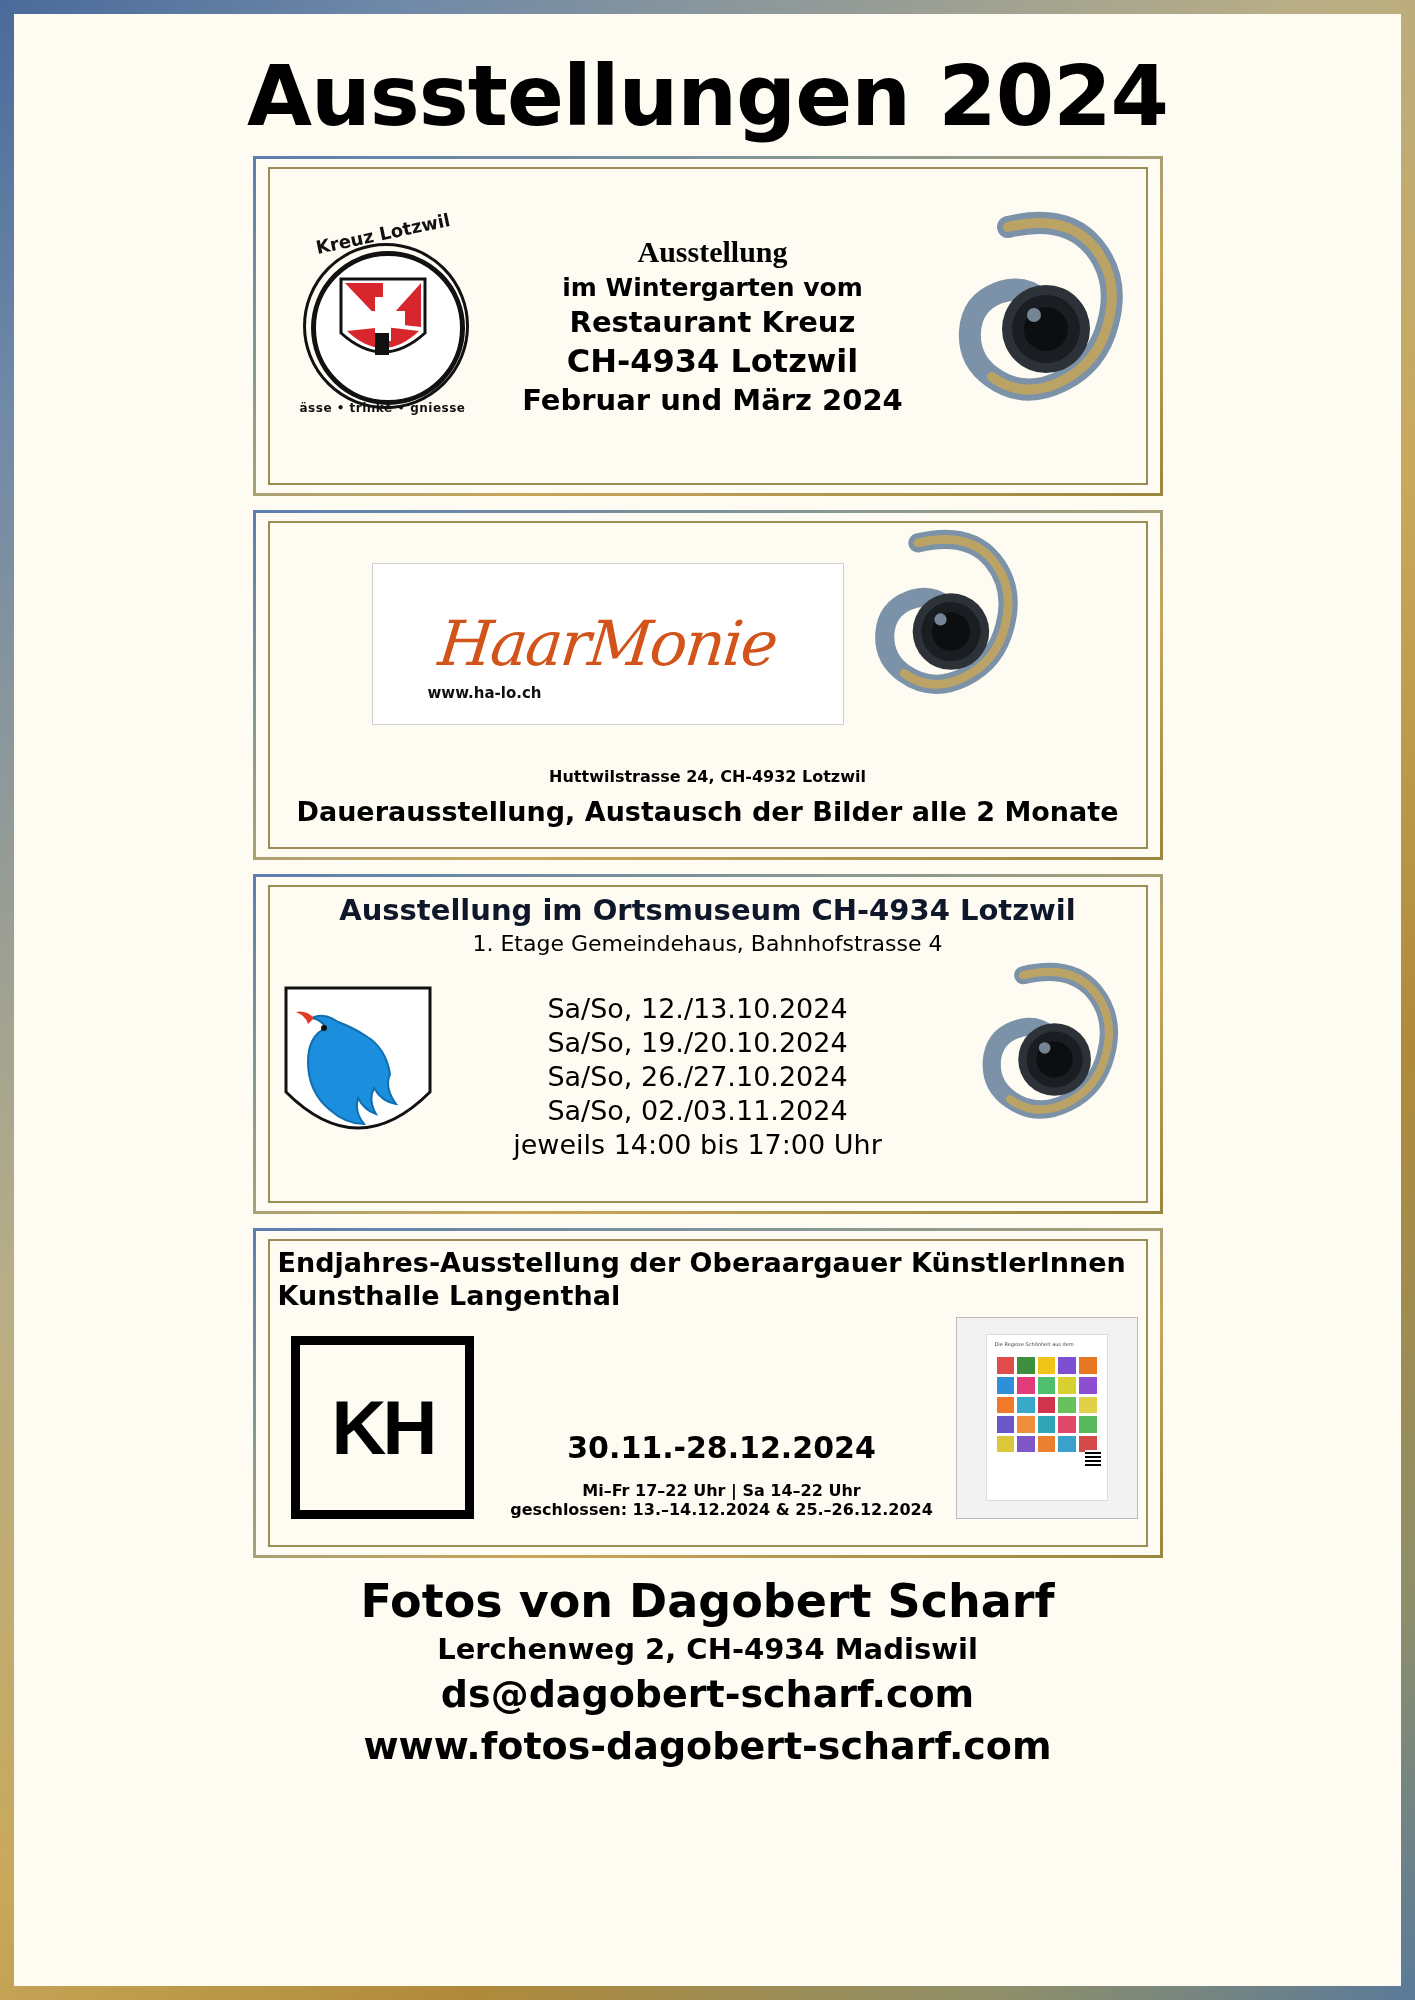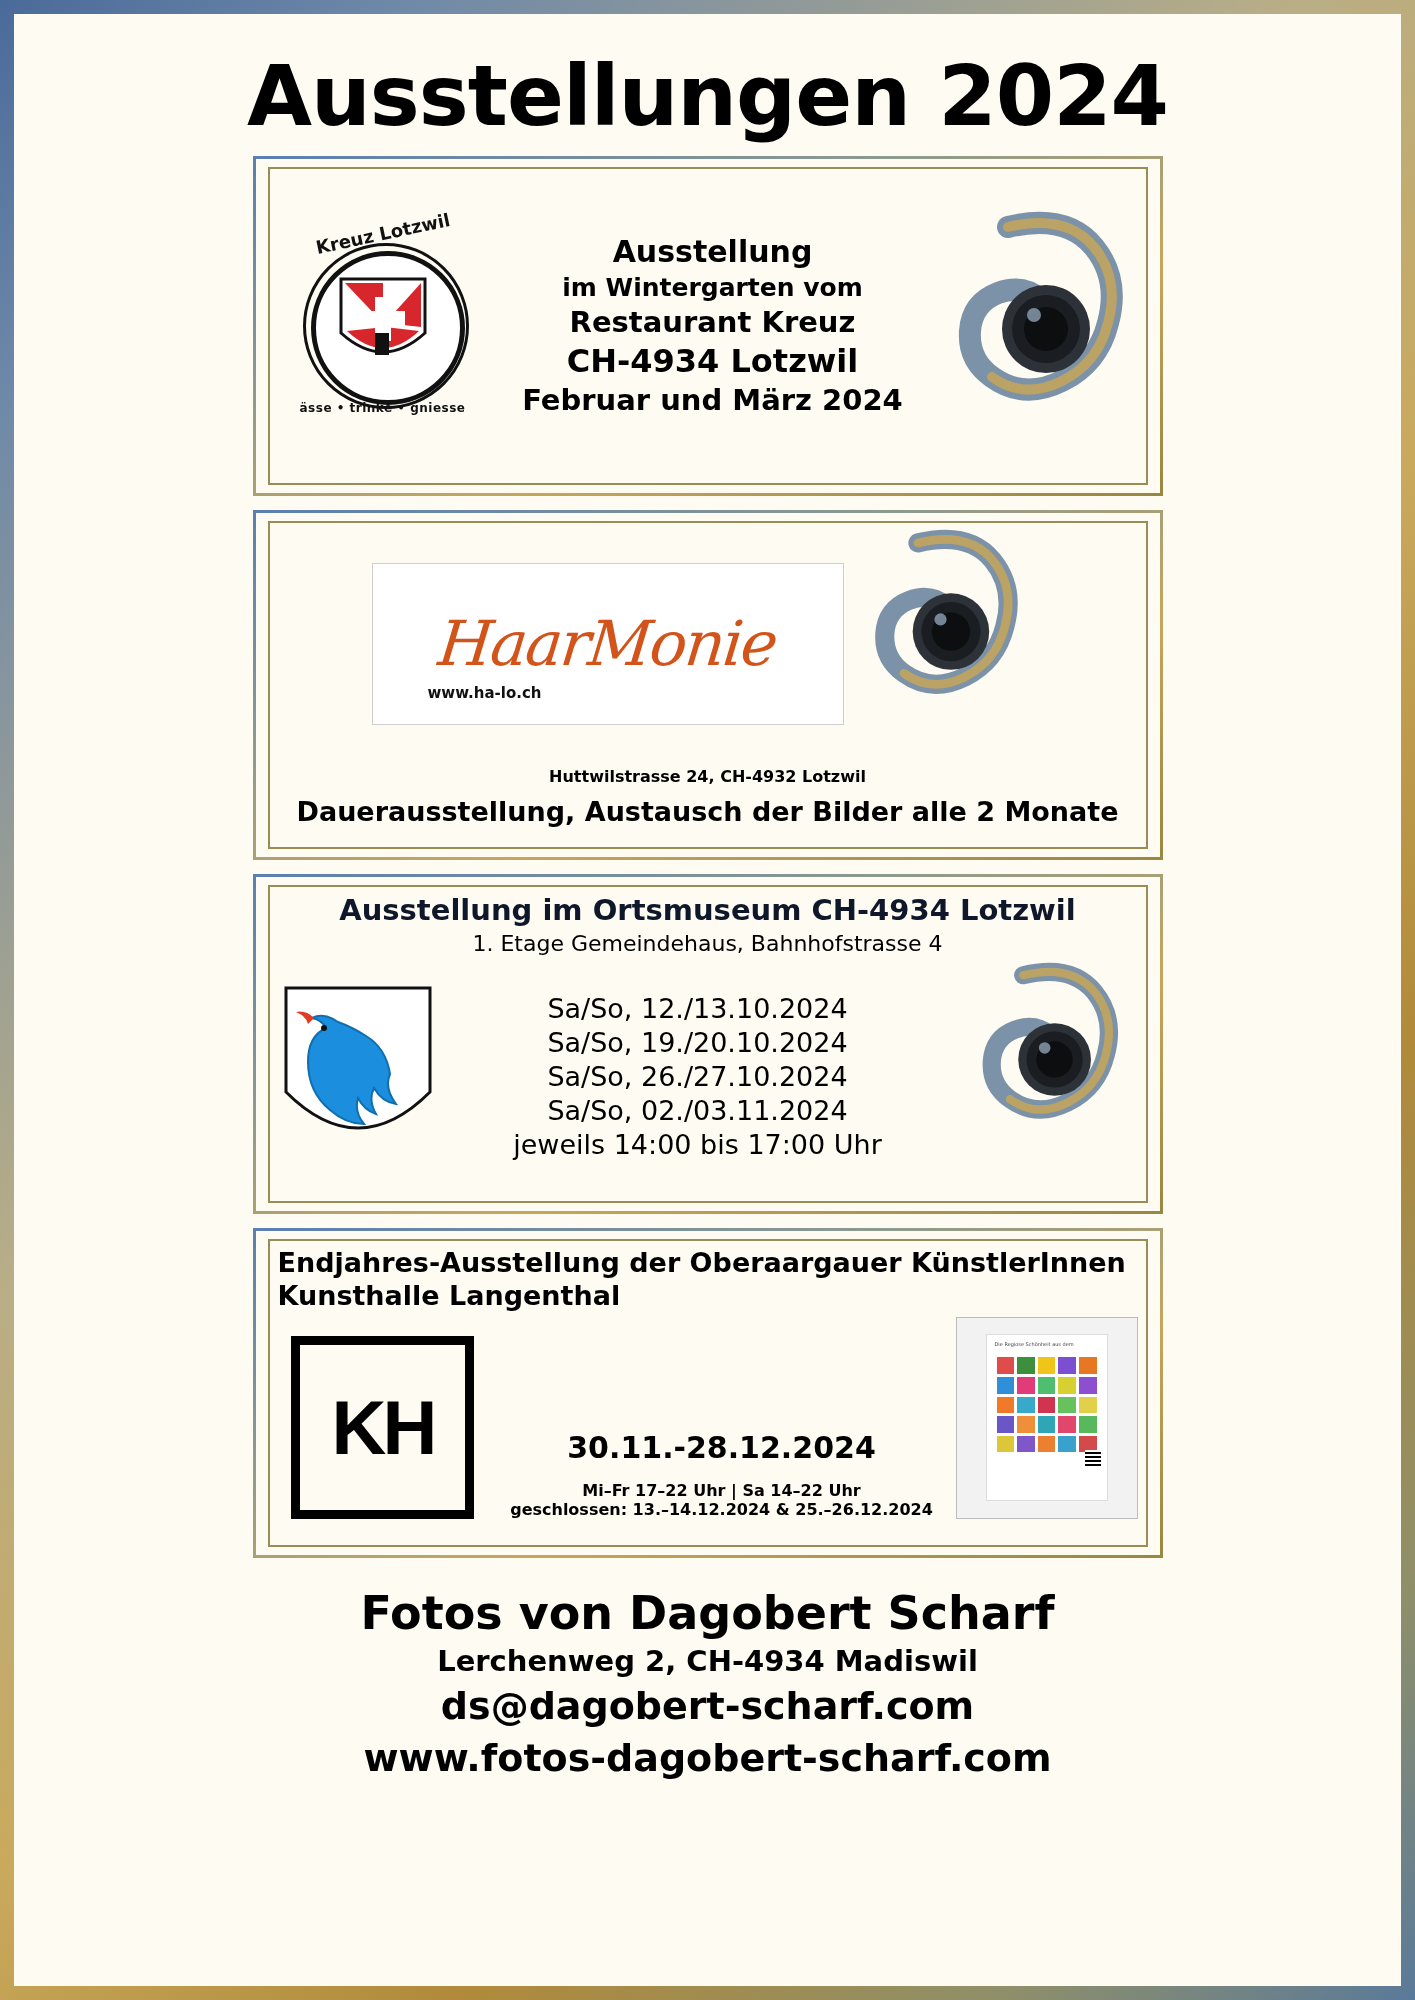--- a/index.html
+++ b/index.html
@@ -82,21 +82,21 @@
   .kreuz-arc-top, .kreuz-arc-bottom {
     position: absolute; left: 0; width: 210px; text-align: center;
     font-size: 18px; font-weight: bold; color: #111;
   }
   .kreuz-arc-top { top: 2px; transform: rotate(-12deg); }
   .kreuz-arc-bottom { bottom: 16px; font-size: 12px; letter-spacing: 0.5px; }
 
   .card1-text {
     flex: 1; text-align: center; color: #000; line-height: 1.28;
   }
-  .t-line1 { font-size: 30px; font-weight: bold; }
+  .t-line1 { font-size: 30px; font-weight: bold; font-family: Liberation Serif, serif; }
   .t-line2 { font-size: 25px; font-weight: bold; }
   .t-line3 { font-size: 29px; font-weight: bold; }
   .t-line4 { font-size: 32px; font-weight: bold; }
   .t-line5 { font-size: 29px; font-weight: bold; }
 
   
   .swirl { flex: 0 0 200px; width: 200px; height: 230px; position: relative; }
   .swirl svg { display: block; }
 
   
@@ -151,21 +151,21 @@
   .thumb-cap { position: absolute; top: 6px; left: 8px; font-size: 5px; color: #444; }
   .thumb-grid {
     position: absolute; top: 22px; left: 10px; width: 100px; height: 95px;
     display: grid; grid-template-columns: repeat(5, 1fr); grid-template-rows: repeat(5, 1fr); gap: 3px;
   }
   .thumb-grid div { width: 100%; height: 100%; }
   .thumb-qr { position: absolute; right: 6px; bottom: 34px; width: 16px; height: 16px;
     background: repeating-linear-gradient(0deg,#000 0 2px,#fff 2px 4px), repeating-linear-gradient(90deg,#000 0 2px,transparent 2px 4px); }
 
   
-  .footer { text-align: center; color: #000; margin-top: 28px; }
+  .footer { text-align: center; color: #000; margin-top: 16px; }
   .f1 { font-size: 46px; font-weight: bold; }
   .f2 { font-size: 29px; font-weight: bold; margin-top: 4px; }
   .f3 { font-size: 38px; font-weight: bold; margin-top: 6px; }
   .f4 { font-size: 38px; font-weight: bold; margin-top: 8px; }
 </style>
 </head>
 <body>
 
 <div class="poster">
   <div class="poster-inner">

